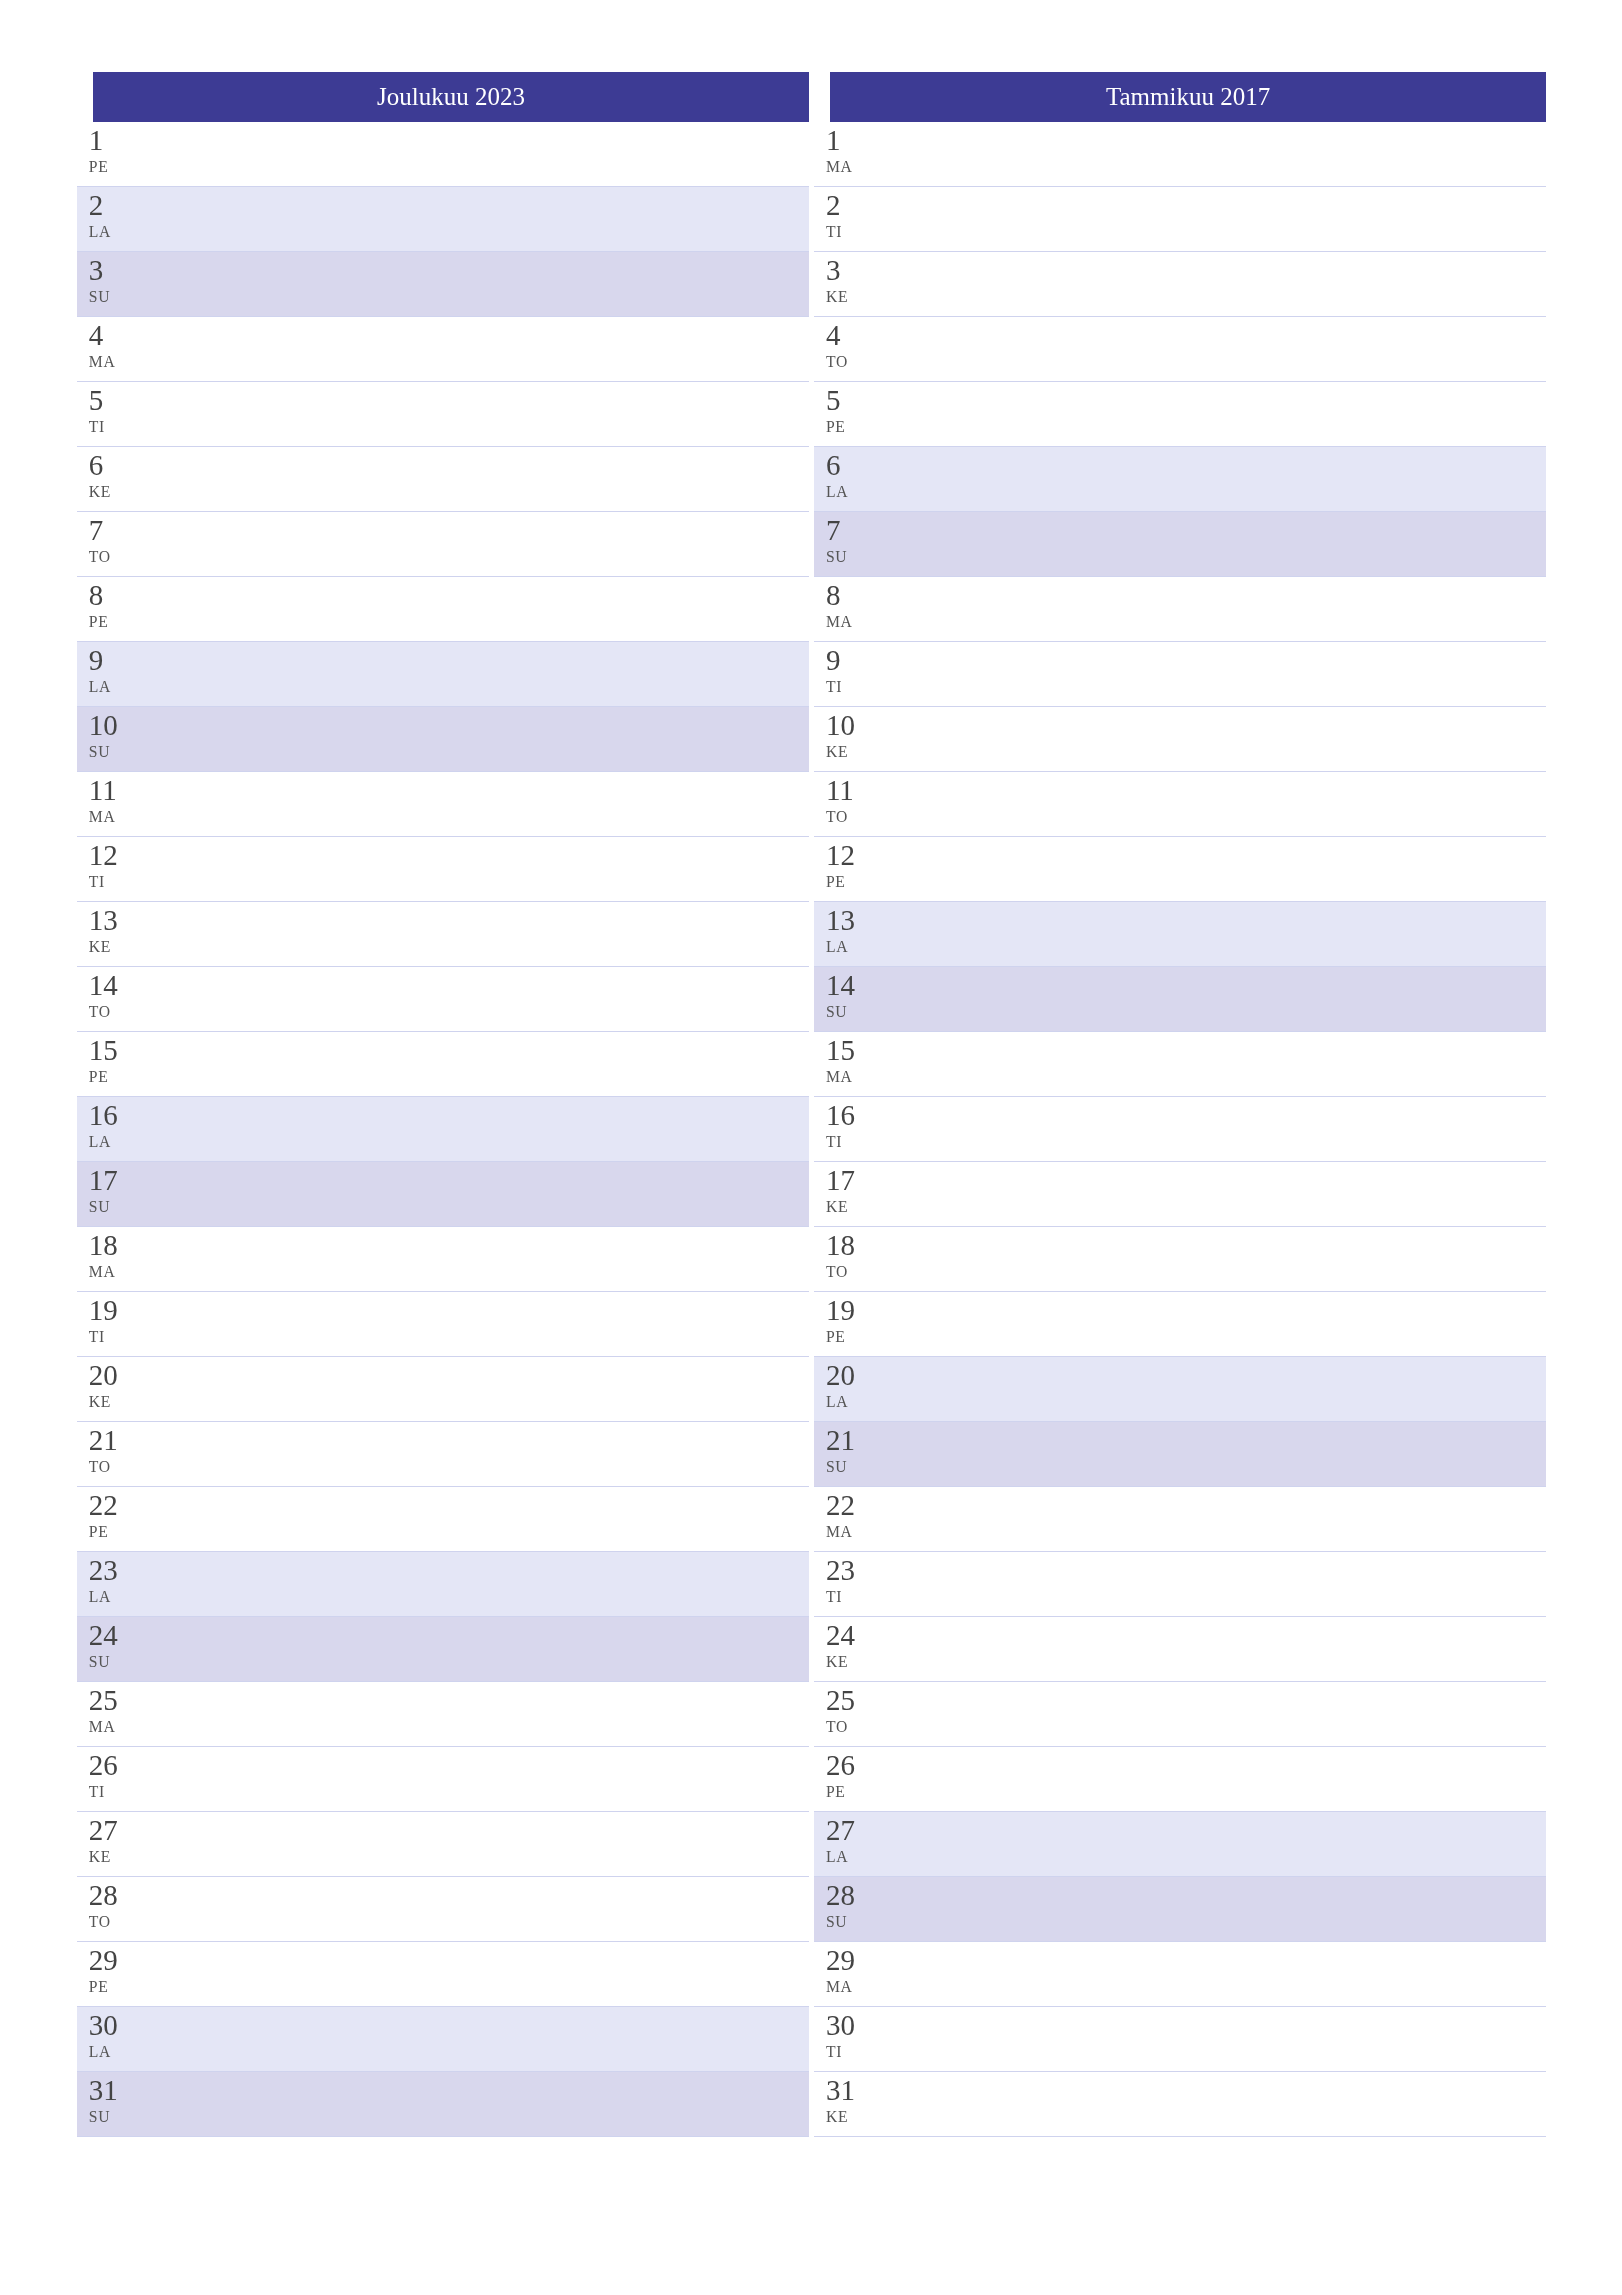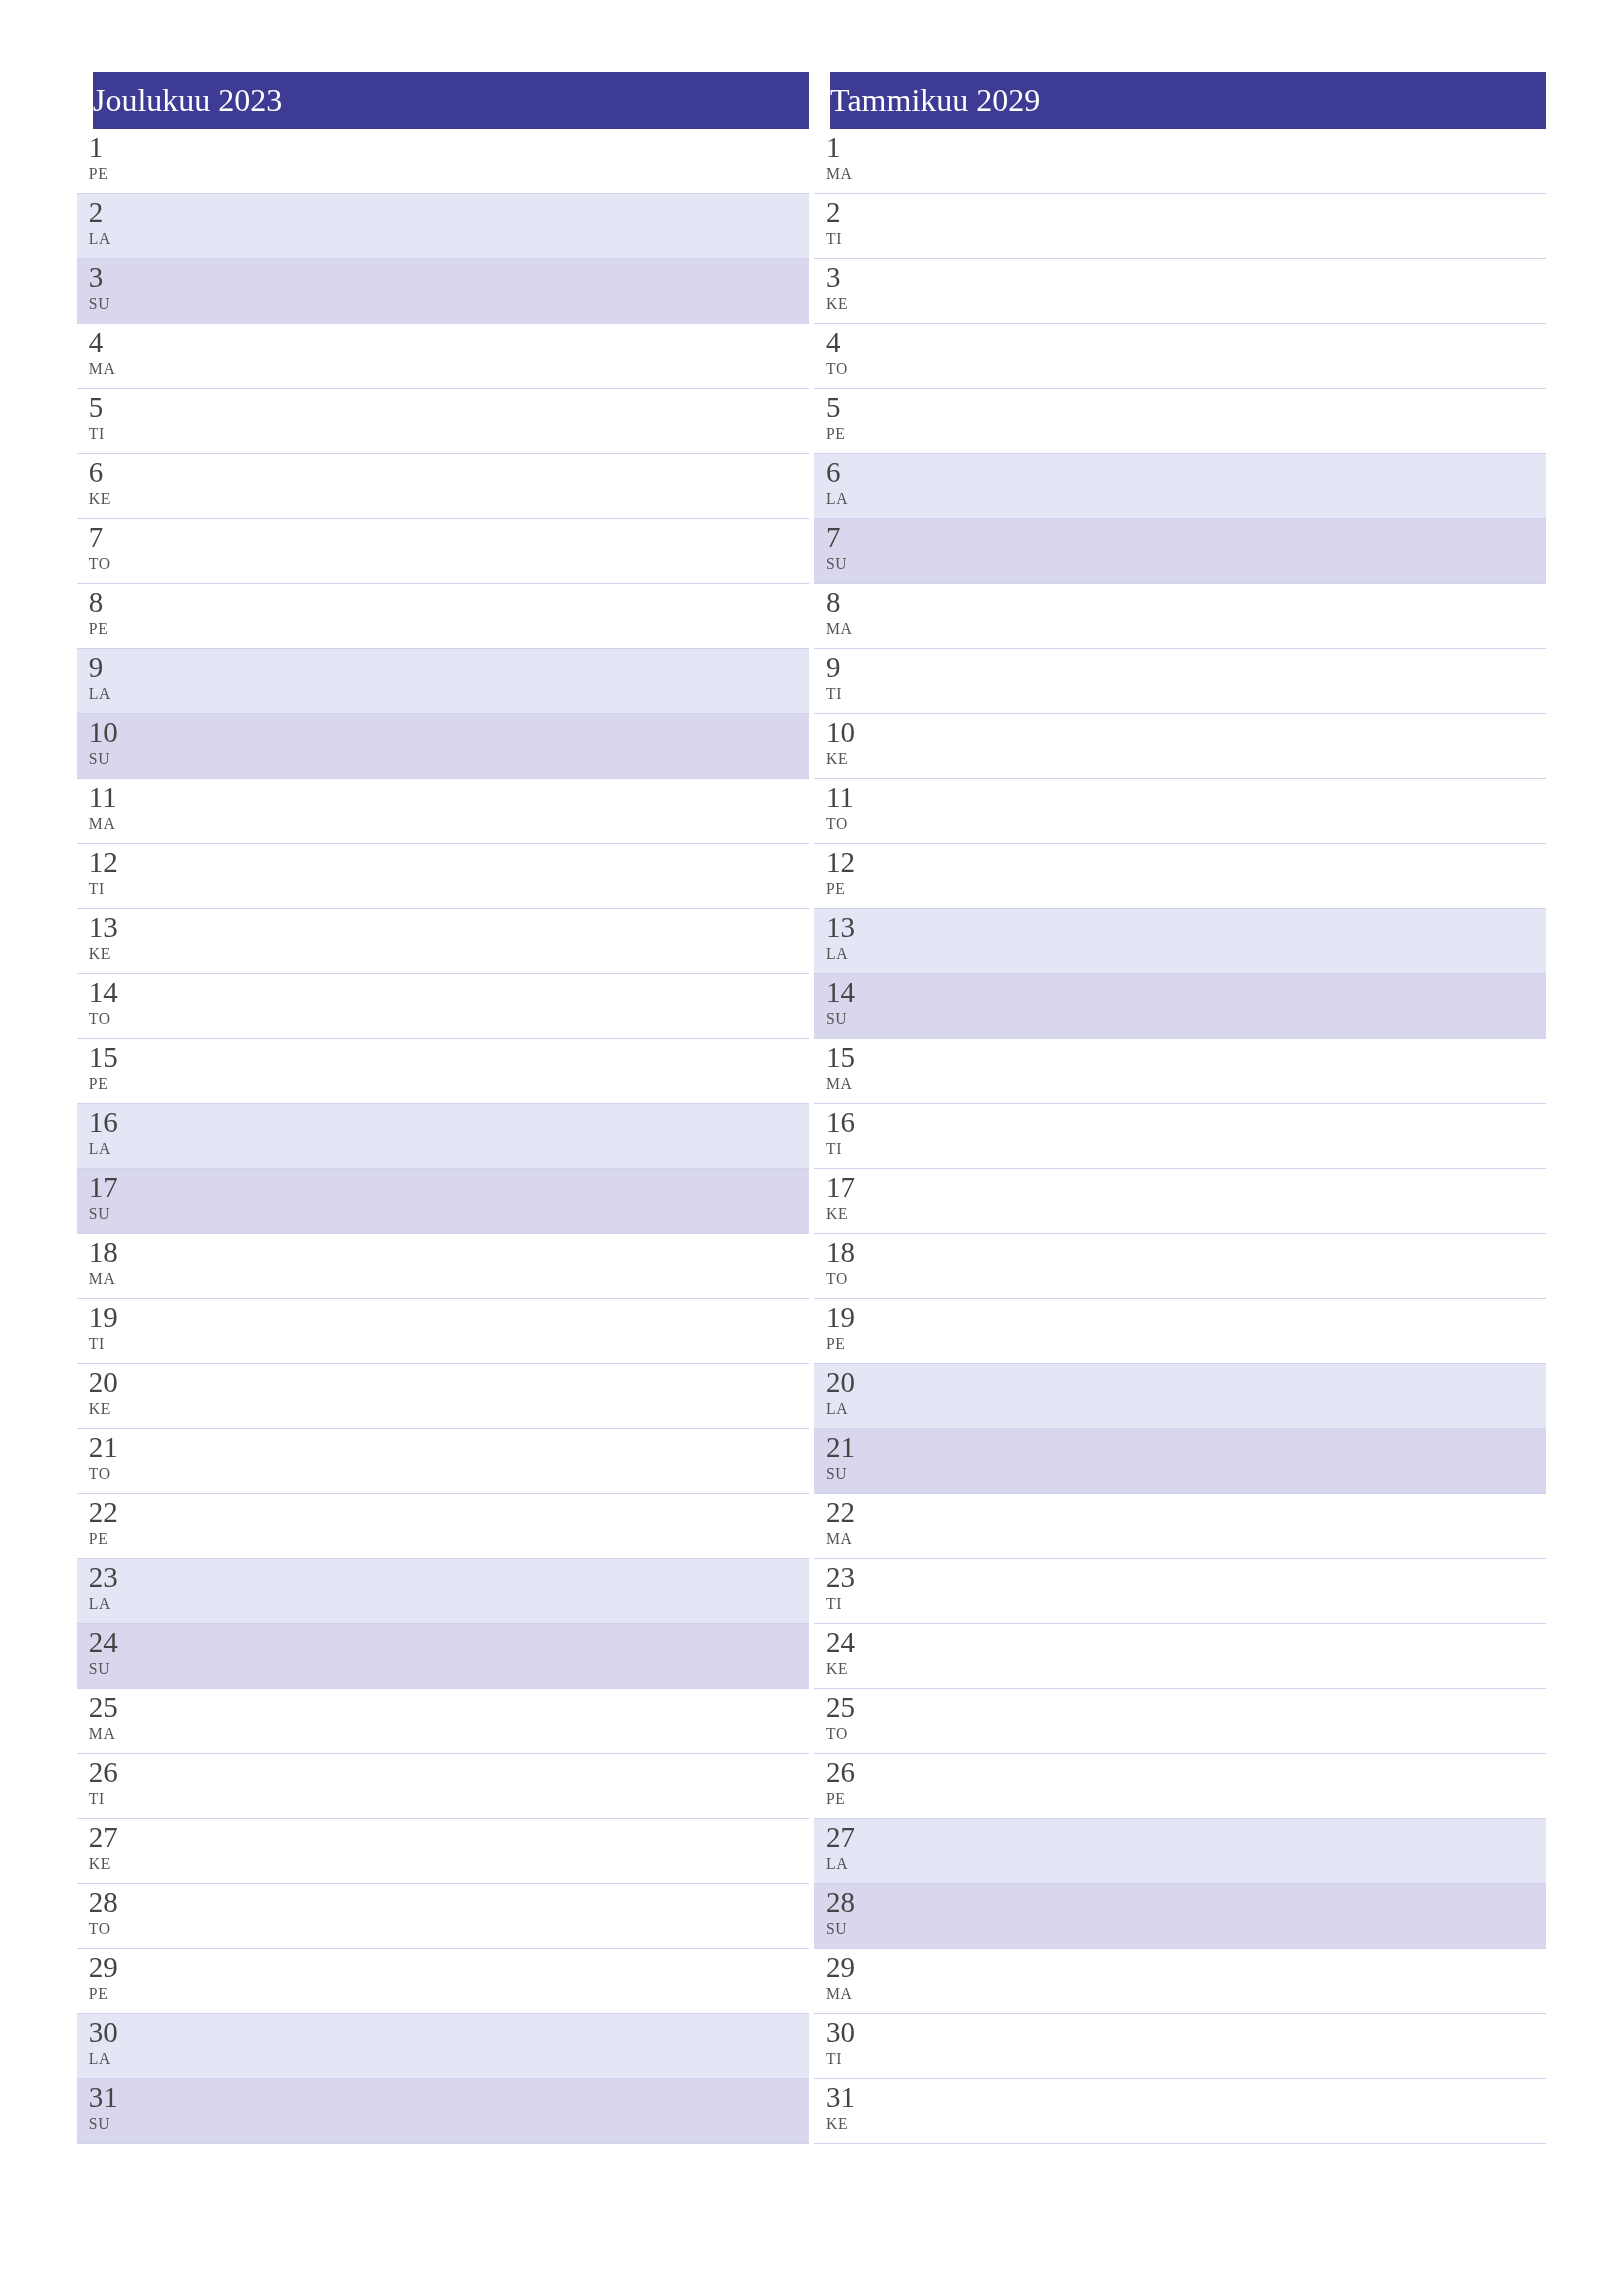--- a/index.html
+++ b/index.html
@@ -25,22 +25,22 @@
     gap: 5.2px;
   }
   .month {
     flex: 1 1 0;
     display: flex;
     flex-direction: column;
   }
   .month-header {
     background: var(--hdr);
     color: #ffffff;
-    text-align: left;
-    font-size: 32px;
+    text-align: center;
+    font-size: 25px;
     line-height: 1;
     padding: 11.8px 0 13px 0;
     font-weight: 400;
     margin-left: 16px;
   }
   .days {
     display: flex;
     flex-direction: column;
   }
   .day {
@@ -193,21 +193,21 @@
           <div class="num">30</div>
           <div class="wd">LA</div>
         </div>
         <div class="day sun">
           <div class="num">31</div>
           <div class="wd">SU</div>
         </div>
       </div>
   </div>
   <div class="month">
-    <div class="month-header">Tammikuu 2029</div>
+    <div class="month-header">Tammikuu 2017</div>
     <div class="days">
         <div class="day">
           <div class="num">1</div>
           <div class="wd">MA</div>
         </div>
         <div class="day">
           <div class="num">2</div>
           <div class="wd">TI</div>
         </div>
         <div class="day">

